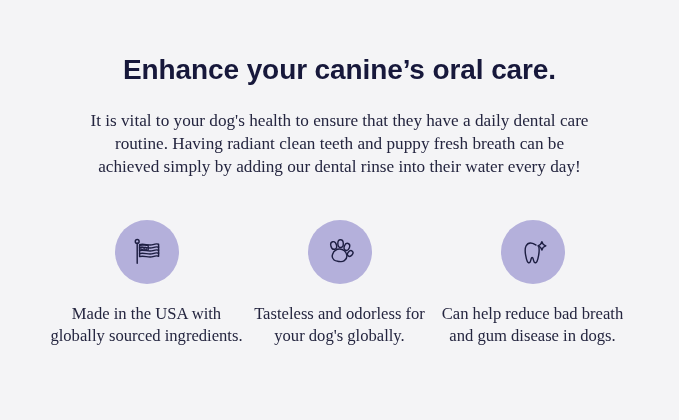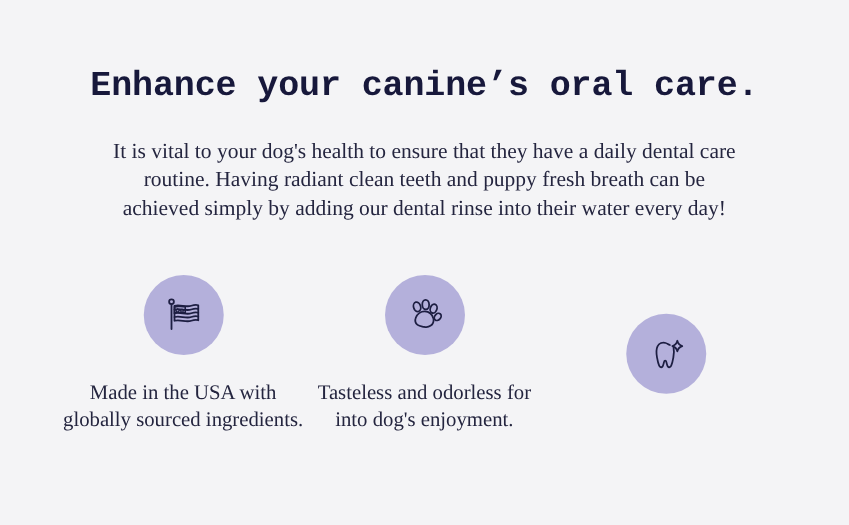--- a/index.html
+++ b/index.html
@@ -25,21 +25,21 @@
   
   .intro {
     position: absolute;
     left: 0;
     top: 54px;
     width: 679px;
     text-align: center;
   }
   .headline {
     margin: 0;
-    font-family: Liberation Mono, monospace;
+    font-family: Liberation Sans, sans-serif;
     font-size: 28px;
     font-weight: bold;
     line-height: 32px;
     letter-spacing: -0.1px;
     color: #17183b;
   }
   .body-copy {
     margin: 23px auto 0 auto;
     width: 500px;
     font-size: 17.2px;
@@ -127,21 +127,21 @@
           <ellipse cx="25.3" cy="12.6" rx="2.8" ry="3.8" transform="rotate(20 25.3 12.6)"></ellipse>
           <ellipse cx="28.8" cy="19.6" rx="2.5" ry="3.3" transform="rotate(42 28.8 19.6)"></ellipse>
           <path d="M17.8 14.9 C21.4 14.9 24.6 17.7 25.2 21.2
                    C25.6 23.8 24.4 26.0 22.6 27.2
                    C21.0 28.3 19.0 28.4 17.2 28.0
                    C15.3 27.6 13.2 27.6 11.7 26.4
                    C10.0 25.0 9.3 22.6 10.2 20.3
                    C11.3 17.4 14.3 14.9 17.8 14.9 Z"></path>
         </svg>
       </div>
-      <div class="feature-caption">Tasteless and odorless for into dog's enjoyment.</div>
+      <div class="feature-caption">Tasteless and odorless for your dog's globally.</div>
     </div>
 
     <div class="feature">
       <div class="icon-circle">
         <svg width="34" height="34" viewBox="0 0 36 36" fill="none" stroke="#1d1e42" stroke-width="1.5" stroke-linecap="round" stroke-linejoin="round">
           <path d="M24.2 12.9 C24.8 15.6 24.5 18.4 24.0 21.2
                    C23.6 23.5 23.2 26.0 22.2 28.1
                    C21.6 29.4 20.3 29.9 19.4 28.9
                    C18.7 28.1 18.5 26.6 18.2 25.4
                    C18.0 24.6 17.7 23.9 17.1 23.9
@@ -151,16 +151,17 @@
                    C11.0 26.0 10.6 23.5 10.2 21.2
                    C9.6 17.9 9.2 14.5 10.6 11.7
                    C11.9 9.2 14.9 8.1 17.5 8.9
                    C18.8 9.3 19.8 10.2 21.1 10.6"></path>
           <path d="M27.4 7.0 C28.0 9.6 29.2 10.8 31.6 11.5
                    C29.2 12.2 28.0 13.4 27.4 15.9
                    C26.8 13.4 25.6 12.2 23.2 11.5
                    C25.6 10.8 26.8 9.6 27.4 7.0 Z"></path>
         </svg>
       </div>
+      <div class="feature-caption">Can help reduce bad breath and gum disease in dogs.</div>
     </div>
 
   </div>
 </div>
 
 </body></html>

